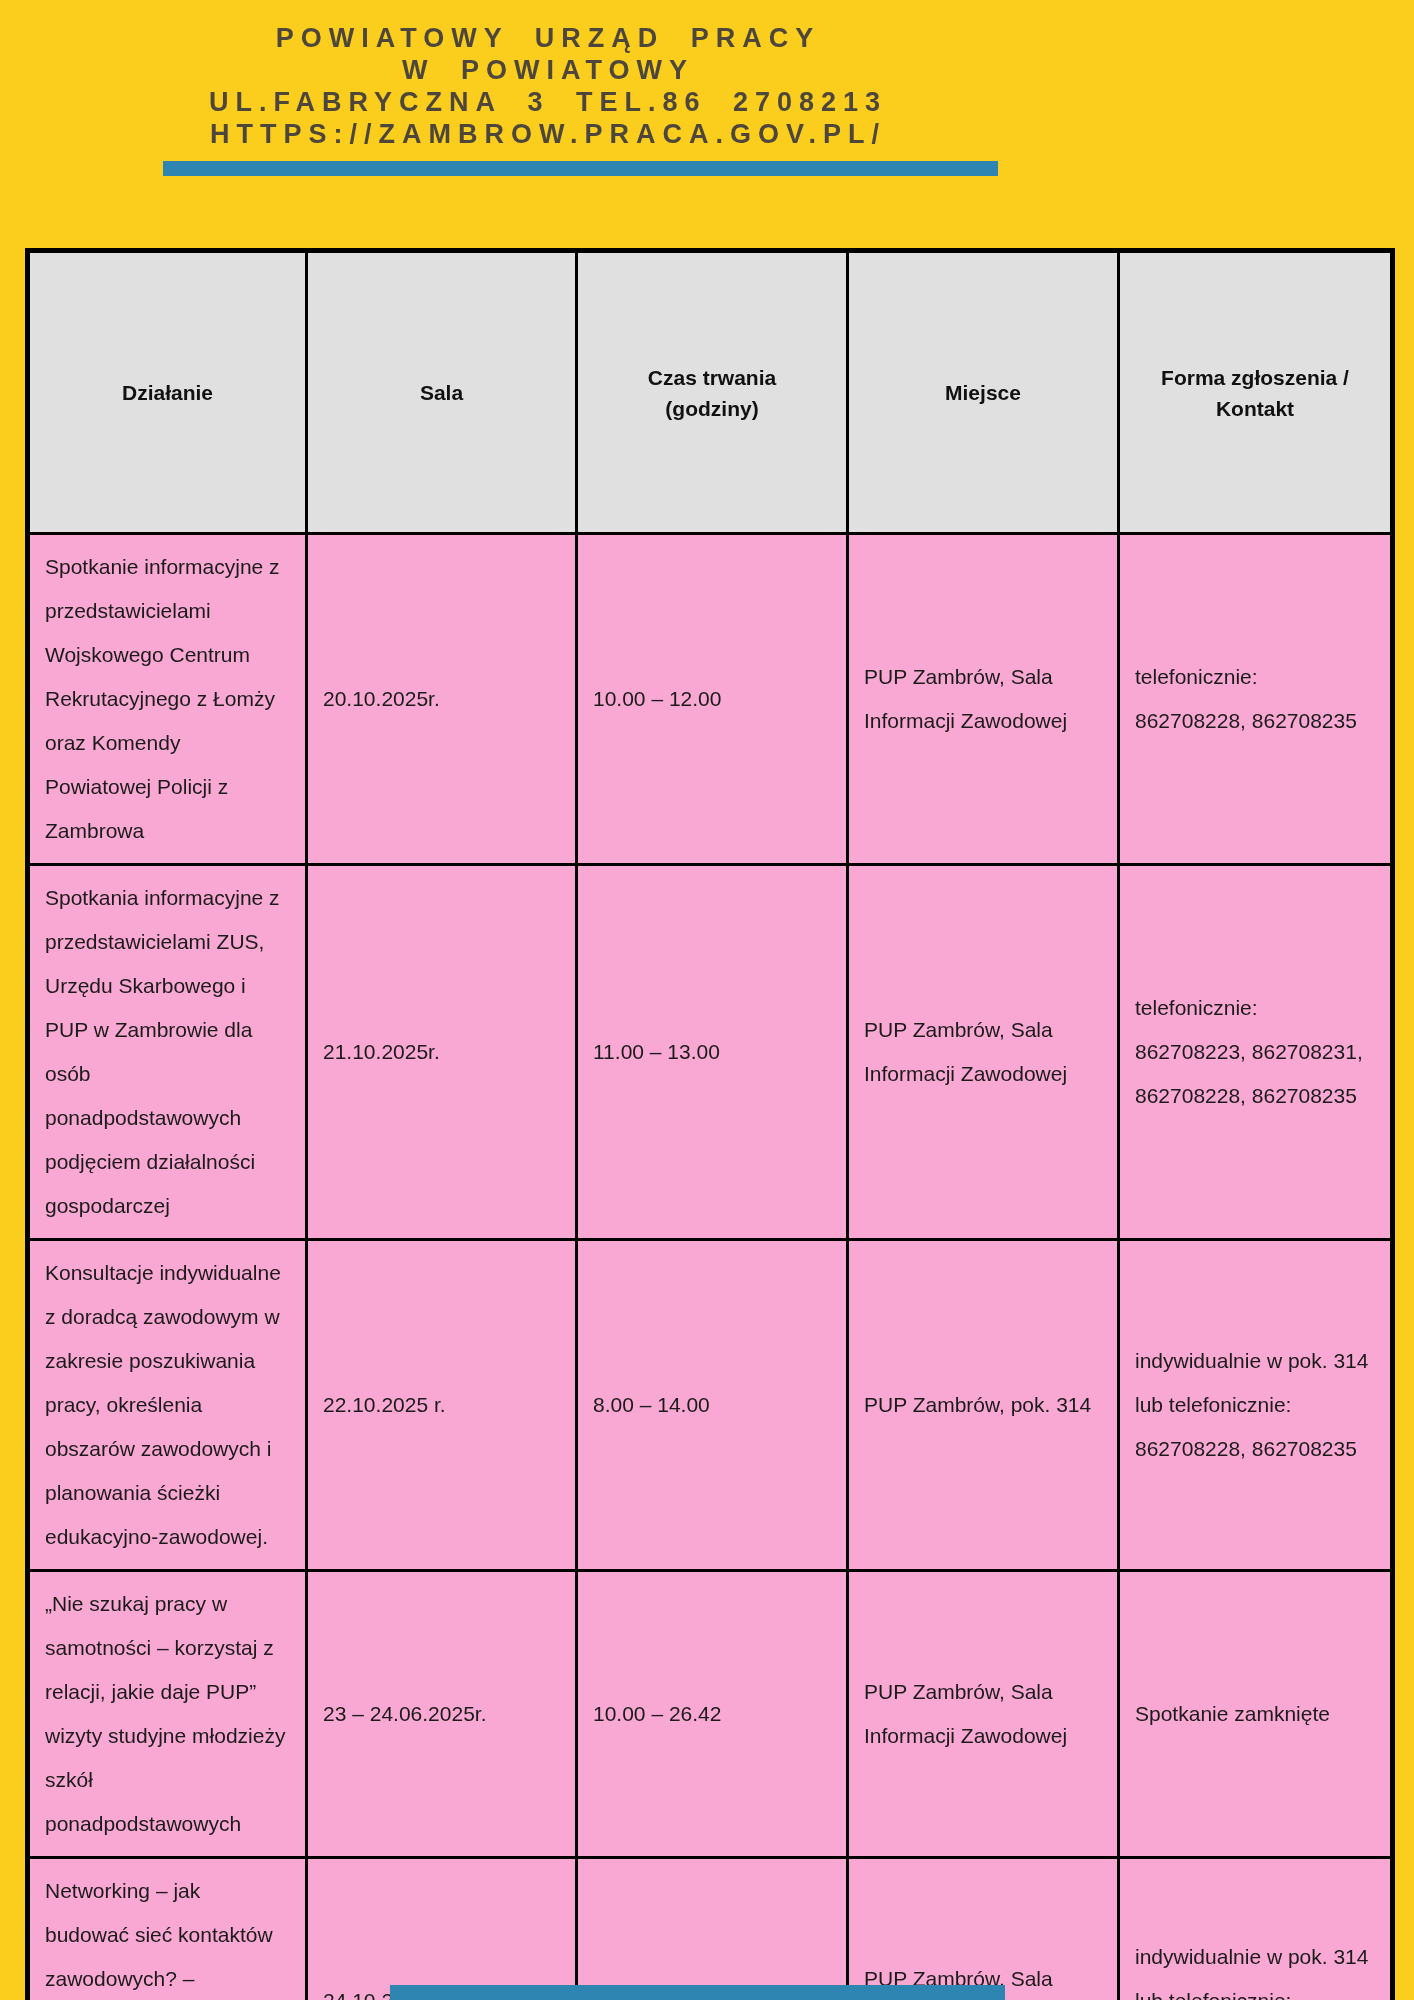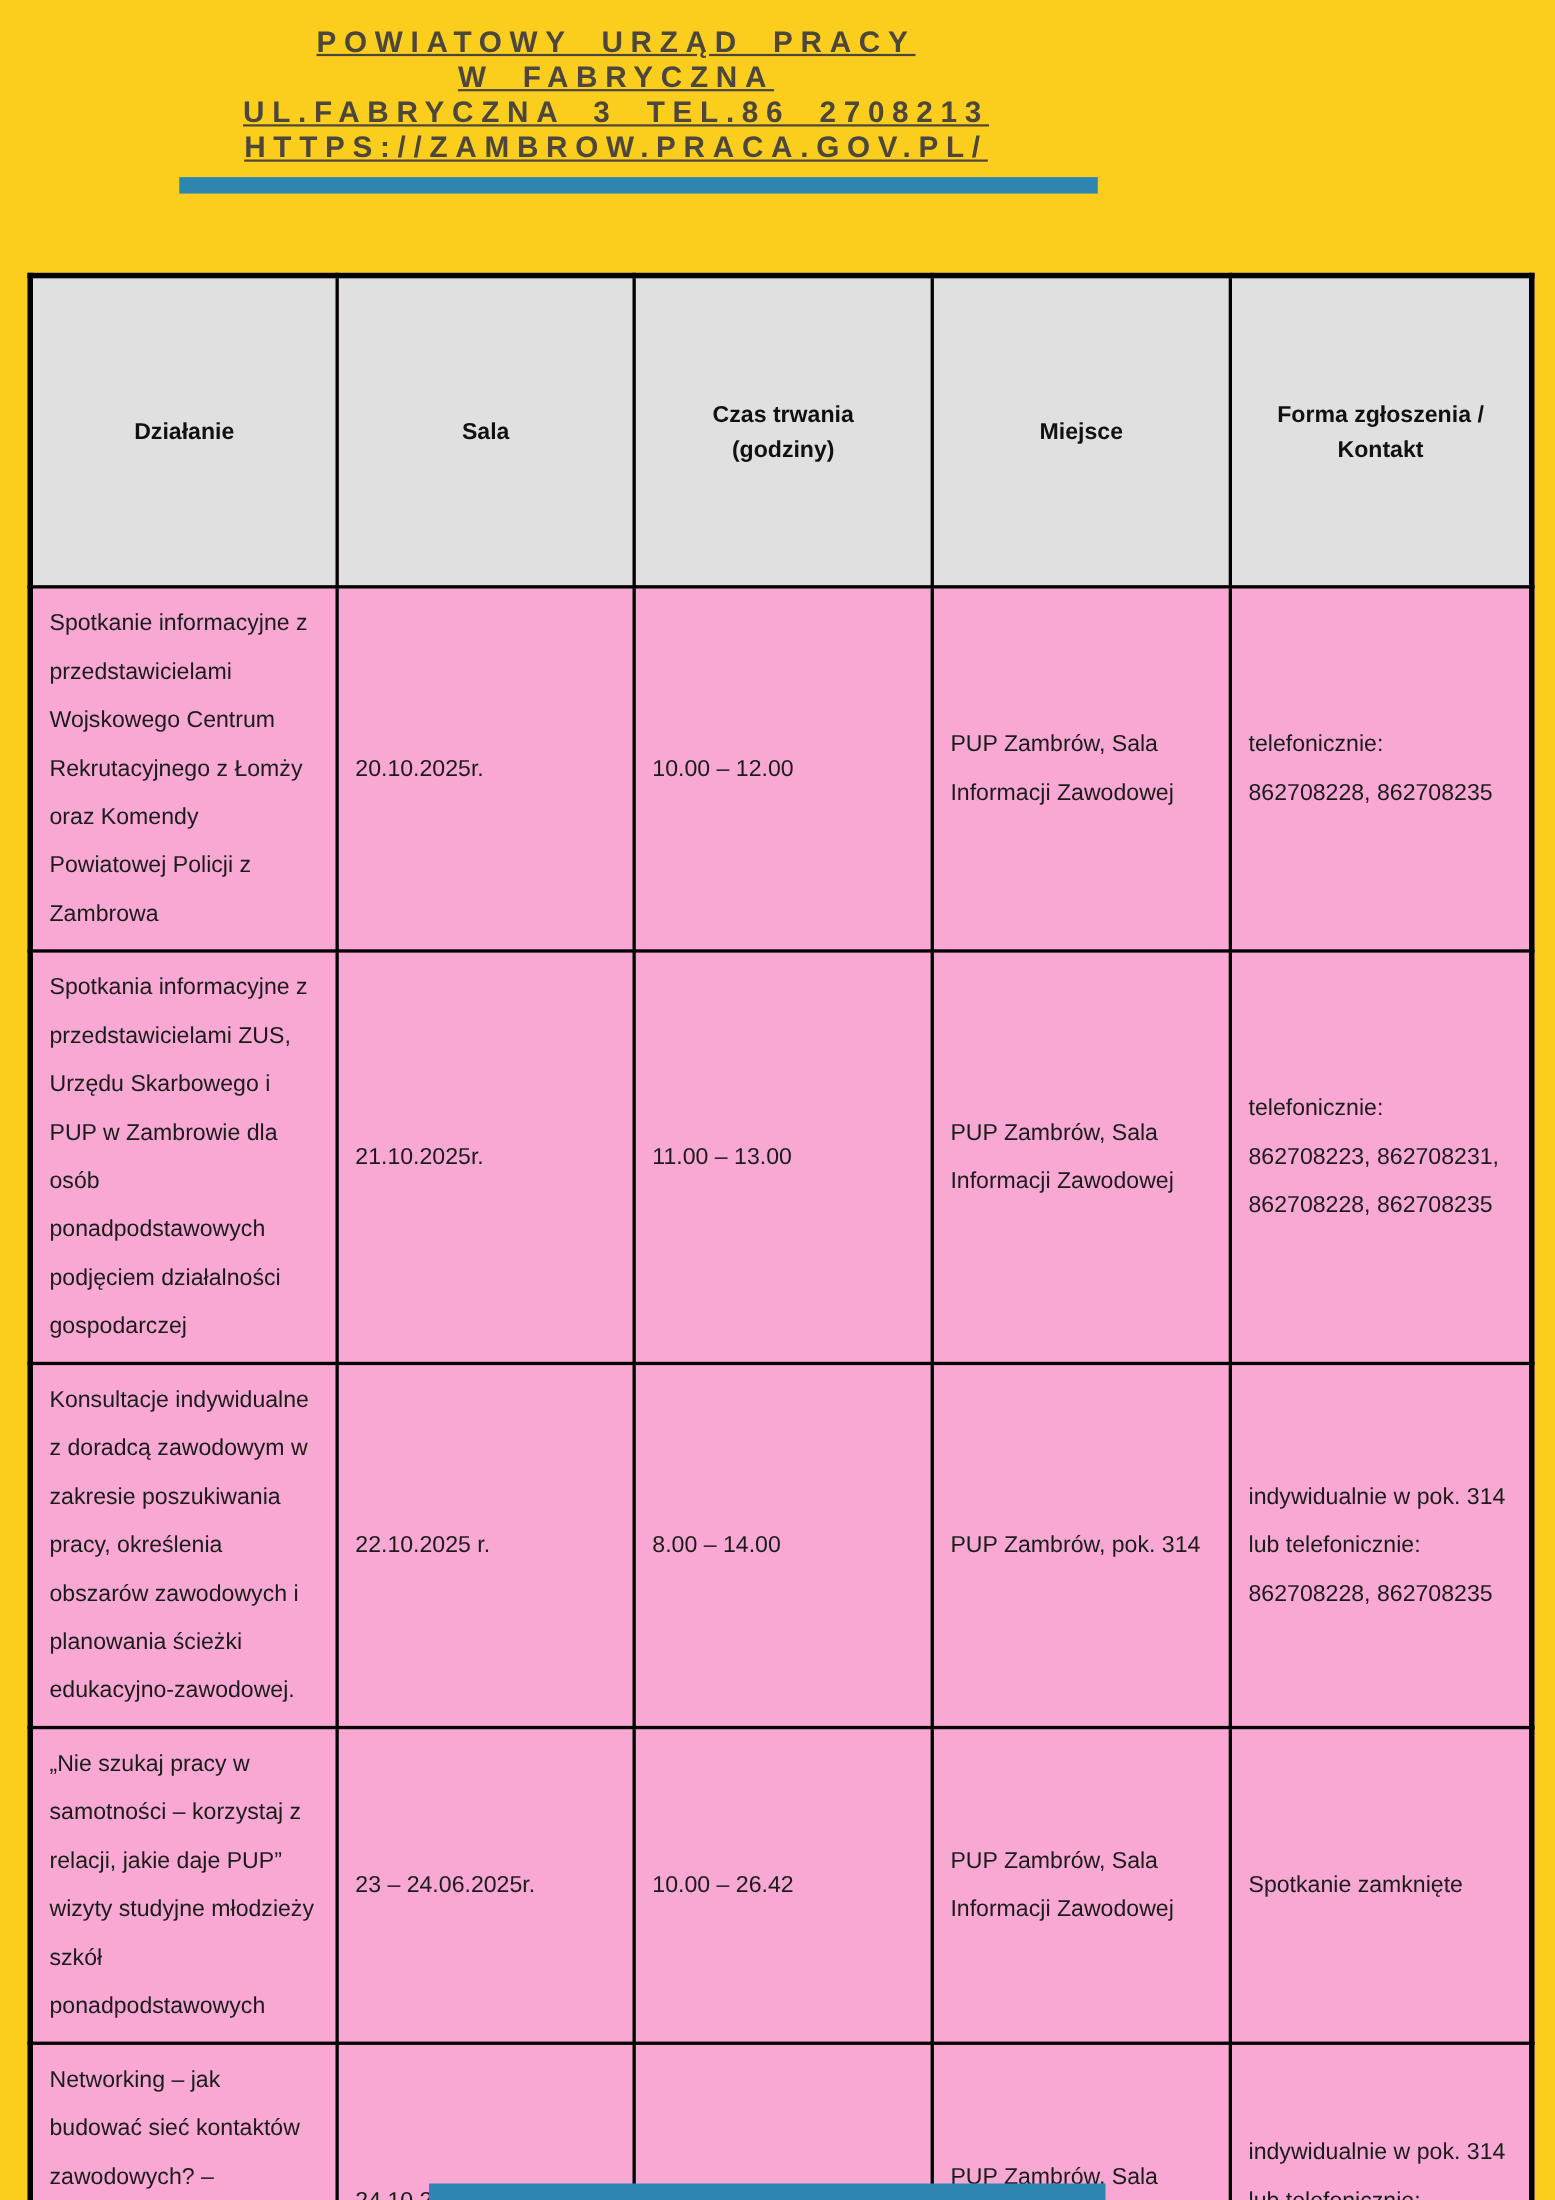--- a/index.html
+++ b/index.html
@@ -12,31 +12,30 @@
     height: 2000px;
     background: #FBCE1D;
     font-family: "Liberation Sans", "DejaVu Sans", sans-serif;
     overflow: hidden;
   }
 
   
   .letterhead {
     position: absolute;
     top: 22px;
-    left: 60px;
+    left: 48px;
     width: 1000px;
     text-align: center;
     color: #4D463C;
     font-weight: bold;
     font-size: 27px;
     line-height: 32px;
     letter-spacing: 7px;
     word-spacing: 12px;
     white-space: nowrap;
-    text-decoration: underline;
   }
   .letterhead .lh-line { display: block; }
 
   .accent-bar {
     position: absolute;
     background: #2E85B2;
   }
   .accent-bar.top {
     top: 161px;
     left: 163px;
@@ -85,21 +84,21 @@
     line-height: 44px;
     text-align: left;
     padding: 10px 18px 10px 15px;
   }
 </style>
 </head>
 <body>
 
 <header class="letterhead">
   <span class="lh-line">POWIATOWY URZĄD PRACY</span>
-  <span class="lh-line">W FABRYCZNA</span>
+  <span class="lh-line">W POWIATOWY</span>
   <span class="lh-line">UL.FABRYCZNA 3 TEL.86 2708213</span>
   <span class="lh-line">HTTPS://ZAMBROW.PRACA.GOV.PL/</span>
 </header>
 
 <div class="accent-bar top"></div>
 
 <table class="events-table">
   <colgroup>
     <col style="width:279px">
     <col style="width:270px">

